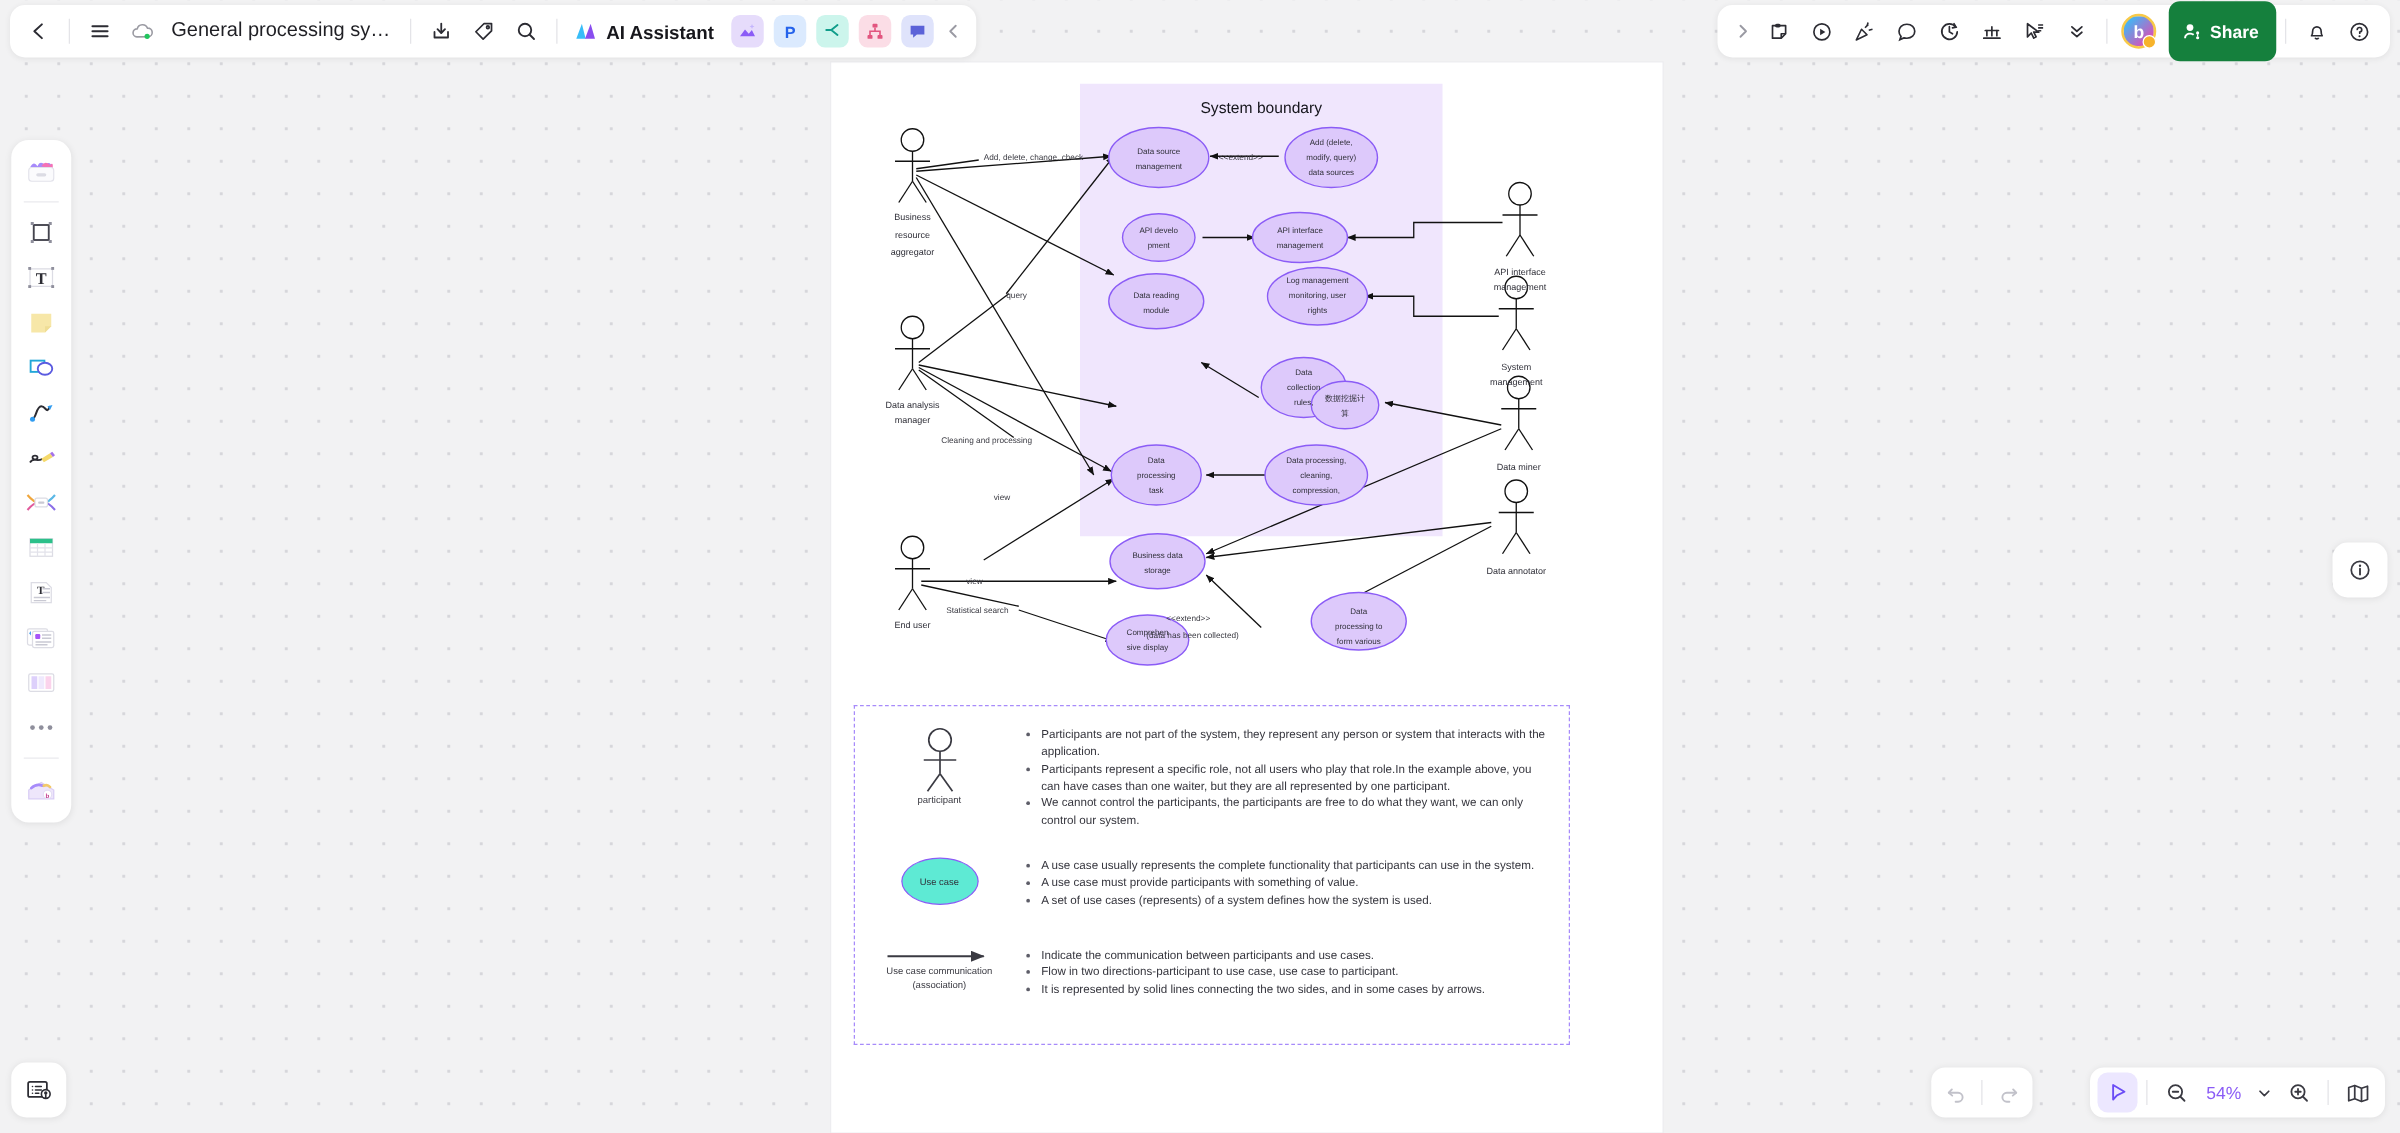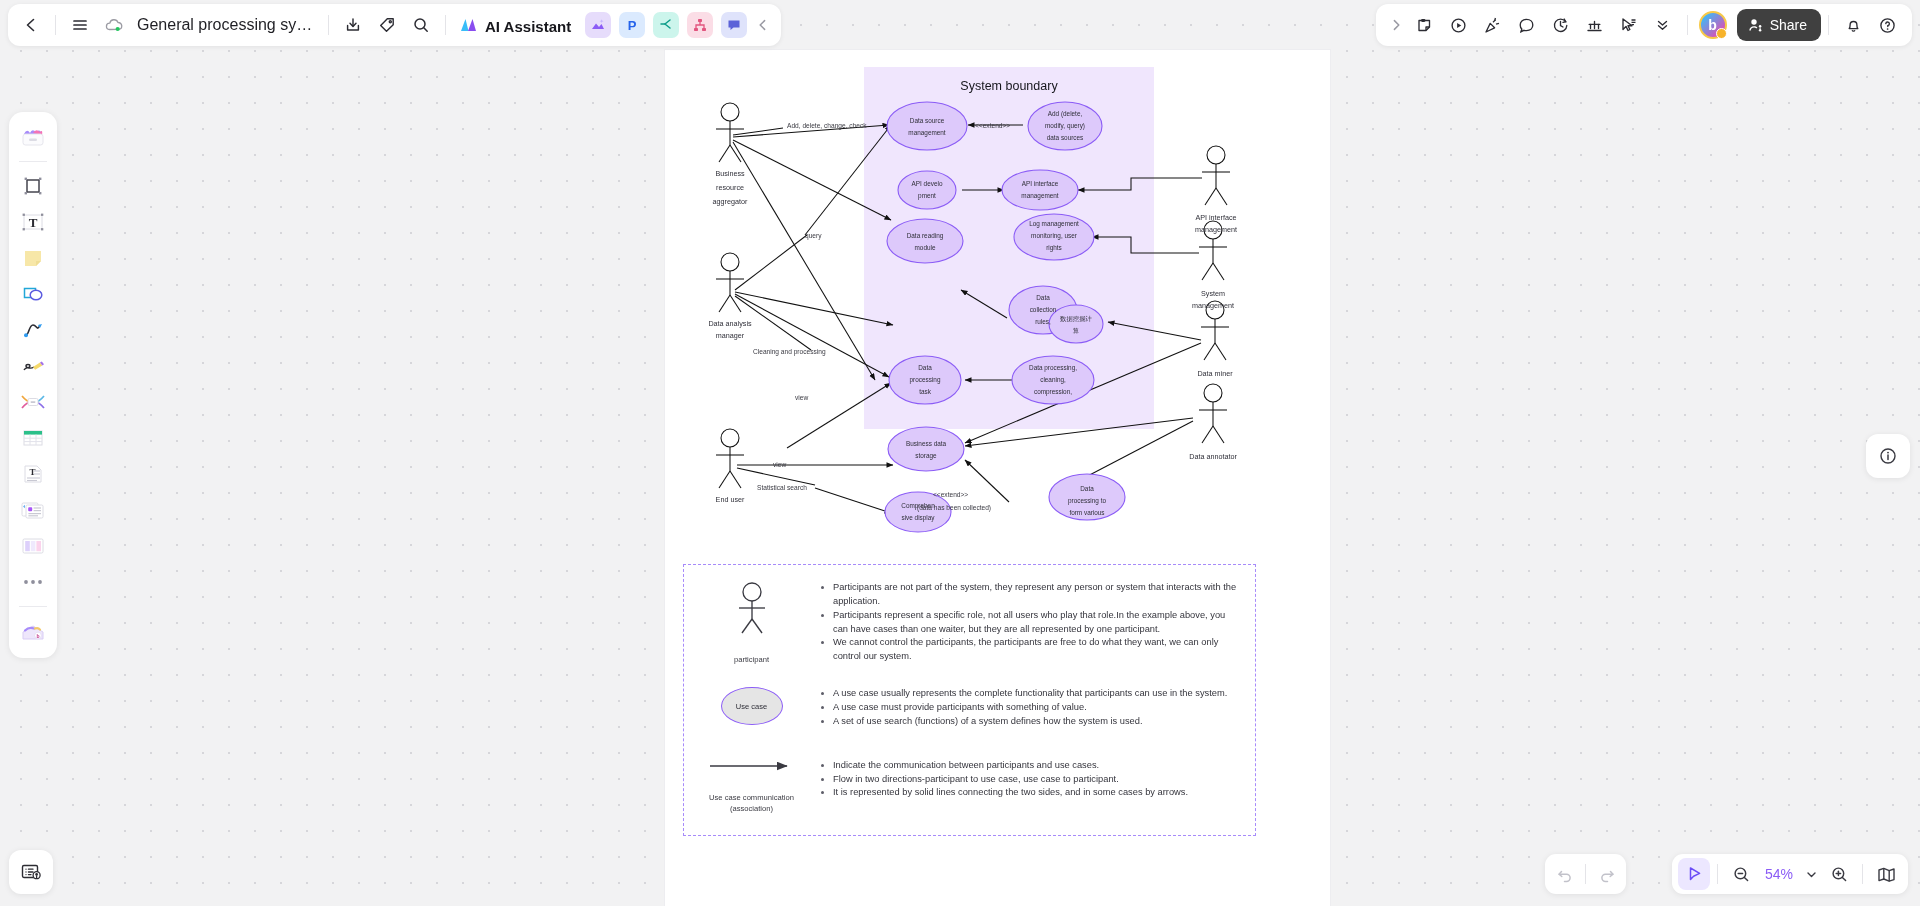--- a/index.html
+++ b/index.html
@@ -55,23 +55,23 @@
   }
   #ai-label { font-size: 15px; font-weight: 700; color: #17171c; white-space: nowrap; }
   .app-chip {
     width: 26px; height: 26px; border-radius: 7px; margin: 0 4px;
     display: flex; align-items: center; justify-content: center;
     cursor: pointer; font-size: 13px; font-weight: 700;
     flex: 0 0 auto;
   }
   #share-btn {
     display: flex; align-items: center; gap: 6px;
-    background: #404040; color: #fff;
-    border-radius: 9px; height: 32px; padding: 0 14px 0 11px;
-    font-size: 14px; font-weight: 400; cursor: pointer; white-space: nowrap;
+    background: #15803d; color: #fff;
+    border-radius: 9px; height: 48px; padding: 0 14px 0 11px;
+    font-size: 14px; font-weight: 700; cursor: pointer; white-space: nowrap;
   }
   #brand-avatar {
     width: 28px; height: 28px; border-radius: 50%;
     background: linear-gradient(135deg,#38bdf8 10%,#e946b0 90%);
     border: 2px solid #f7c948;
     display: flex; align-items: center; justify-content: center;
     color: #fff; font-weight: 700; font-size: 14px;
     margin: 0 10px 0 4px; cursor: pointer; position: relative;
     flex: 0 0 auto;
   }
@@ -147,27 +147,27 @@
   #legend {
     position: absolute; left: 18px; top: 514px;
     width: 573px; height: 272px;
     border: 1.4px dashed #a78bfa;
     background: #fff;
     padding: 0;
   }
   .legend-row { display: flex; align-items: flex-start; }
   .legend-vis { width: 135px; flex: 0 0 135px; display: flex; flex-direction: column;
                 align-items: center; justify-content: center; }
-  .legend-cap { font-size: 7.6px; color: #3a3a42; text-align: center; line-height: 1.35; margin-top: 20px;}
+  .legend-cap { font-size: 7.6px; color: #3a3a42; text-align: center; line-height: 1.35; margin-top: 0;}
   .legend-ul { margin: 0; padding-left: 14px; }
   .legend-ul li { font-size: 9.3px; color: #35353d; line-height: 1.49; margin-bottom: 0; }
   .legend-ul li::marker { color: #5d5d68; }
   #legend-ellipse {
     width: 62px; height: 38px; border-radius: 50%;
-    background: #e5e5e5; border: 1.3px solid #8b5cf6;
+    background: #5eead4; border: 1.3px solid #8b5cf6;
     display: flex; align-items: center; justify-content: center;
     font-size: 7.5px; color: #2f2f38;
   }
 </style>
 </head>
 <body>
 
 <div id="canvas-bg"></div>
 
 <div id="page">
@@ -372,21 +372,21 @@
 
     <div class="legend-row" style="padding:14px 18px 8px 0;">
       <div class="legend-vis">
         <div id="legend-ellipse">
           <span>Use case</span>
         </div>
       </div>
       <ul class="legend-ul">
         <li>A use case usually represents the complete functionality that participants can use in the system.</li>
         <li>A use case must provide participants with something of value.</li>
-        <li>A set of use search (functions) of a system defines how the system is used.</li>
+        <li>A set of use cases (represents) of a system defines how the system is used.</li>
       </ul>
     </div>
 
     <div class="legend-row" style="padding:22px 18px 8px 0;">
       <div class="legend-vis">
         <svg width="90" height="14" viewBox="0 0 90 14">
           <defs>
             <marker id="ah2" markerWidth="8" markerHeight="8" refX="7" refY="3" orient="auto">
               <path d="M0,0 L7.5,3 L0,6 z" fill="#3a3a42"></path>
             </marker>

